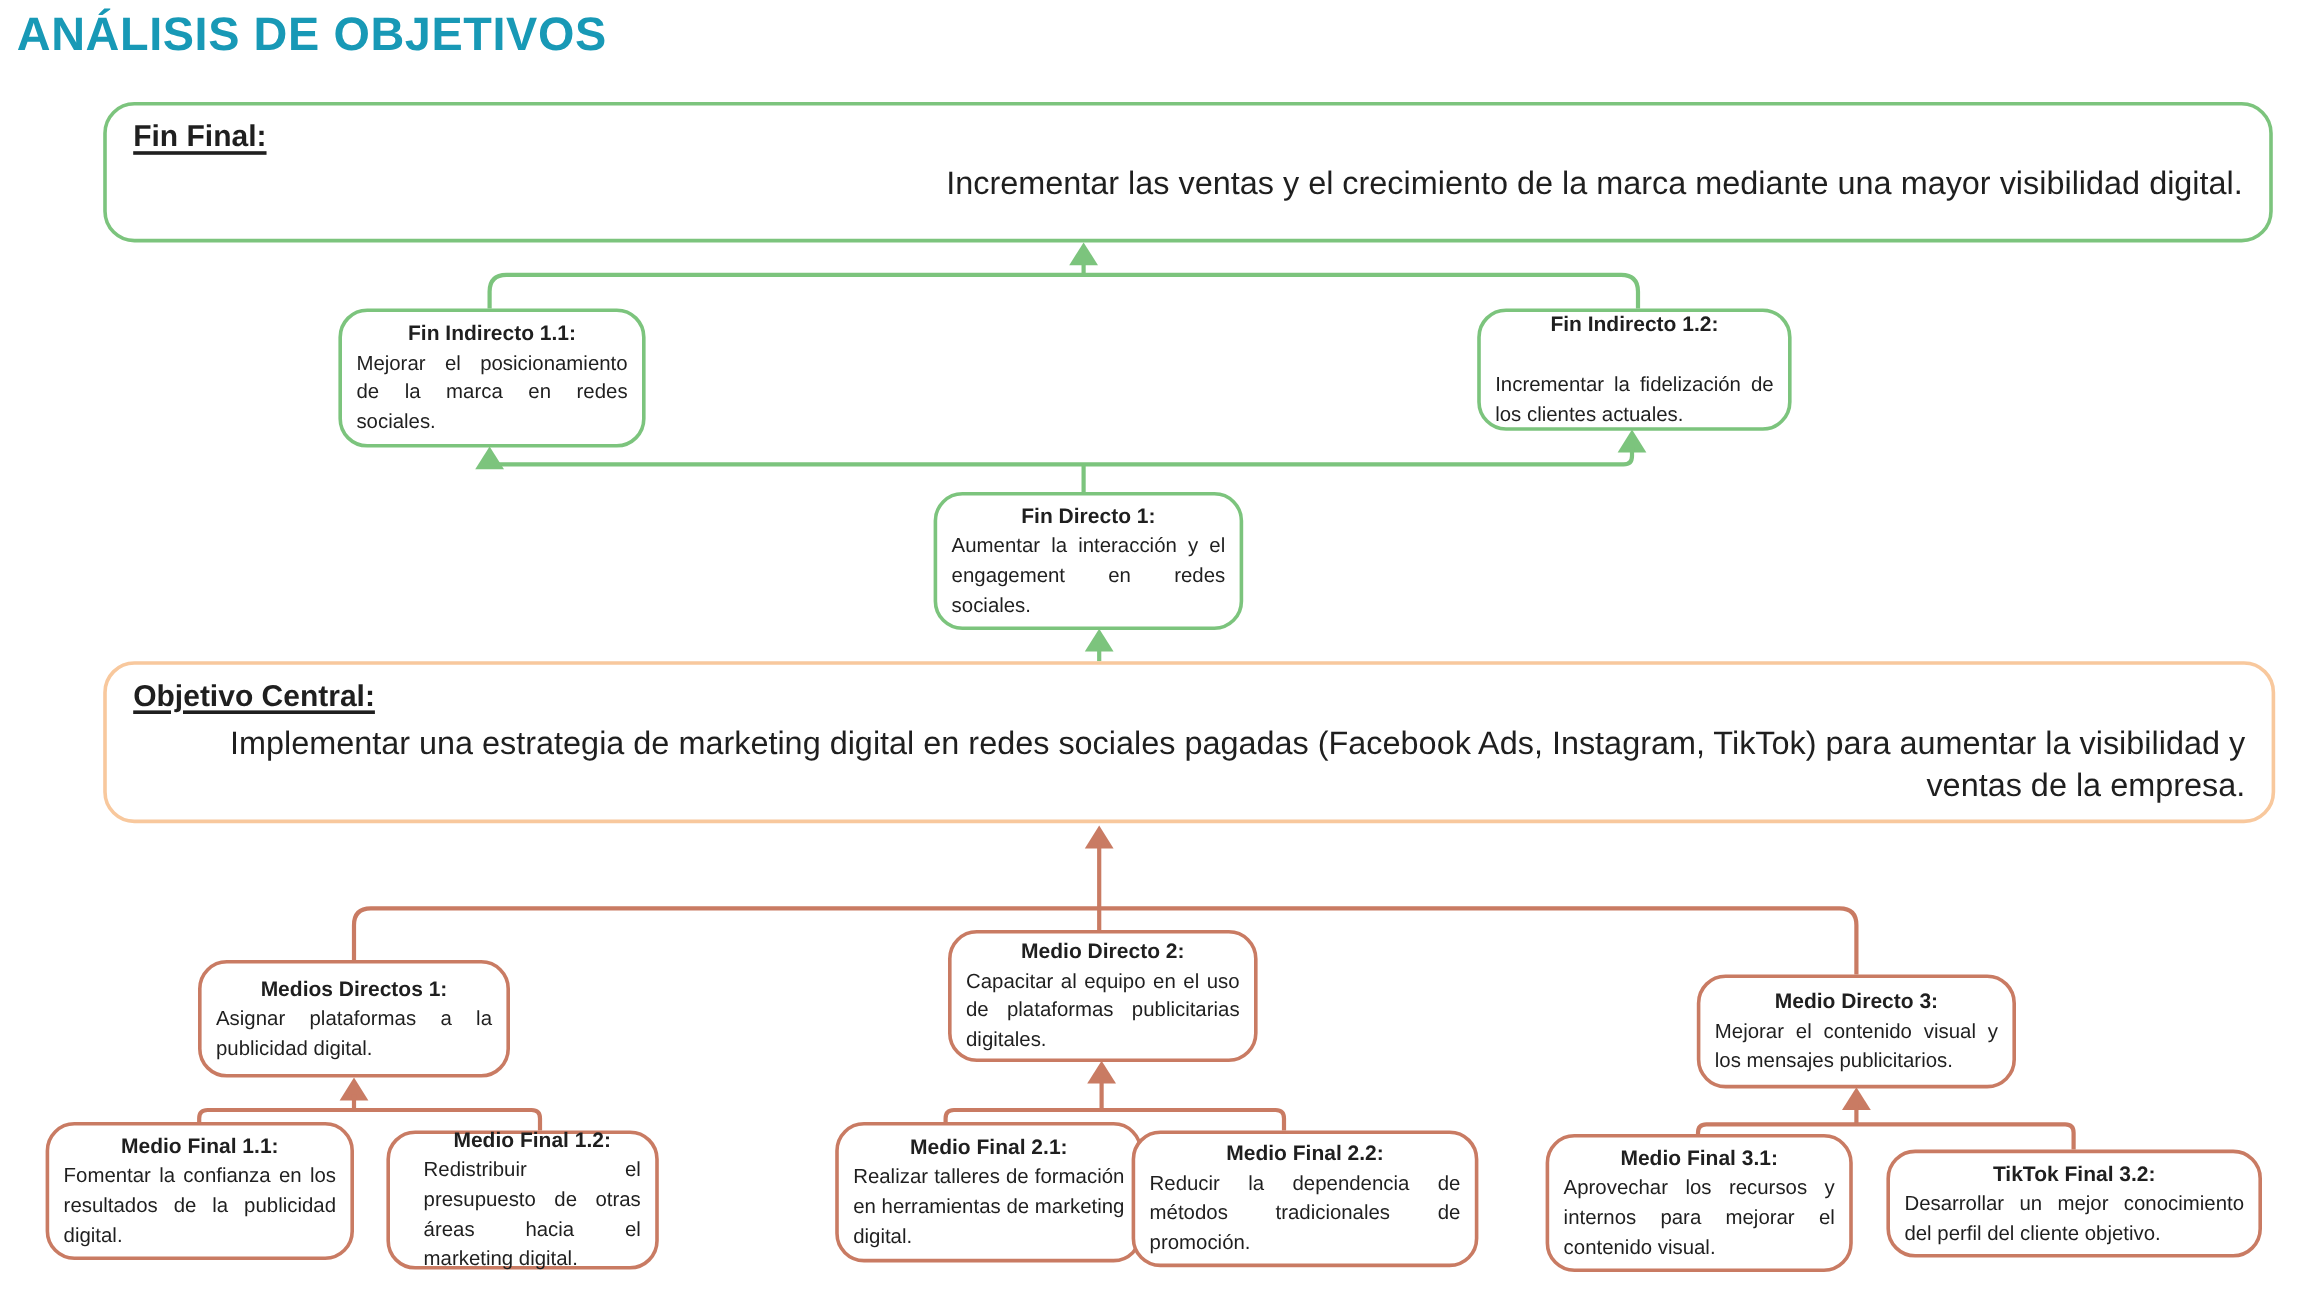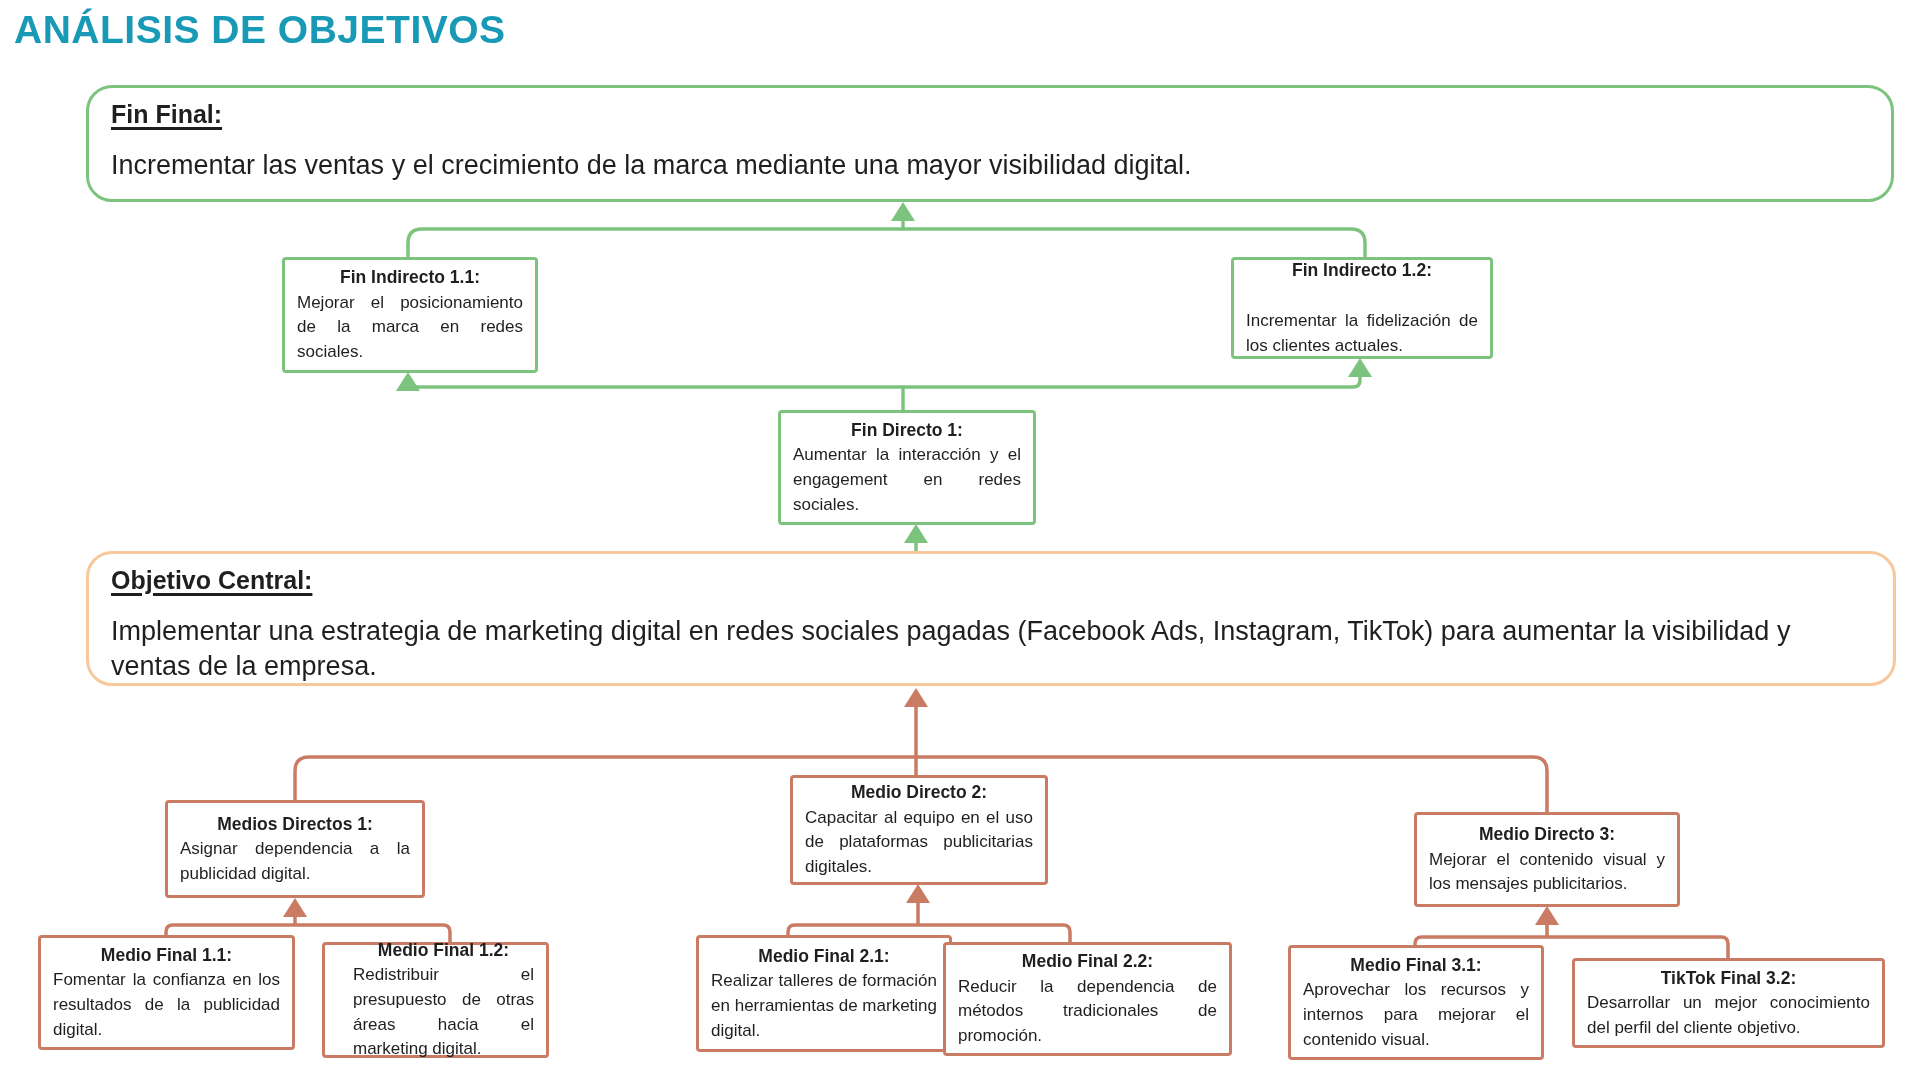--- a/index.html
+++ b/index.html
@@ -21,27 +21,27 @@
   }
 
   
   #connectors{position:absolute;left:0;top:0;width:1920px;height:1080px;pointer-events:none;}
   .cg{fill:none;stroke:var(--green);stroke-width:3.5;}
   .cs{fill:none;stroke:var(--salmon);stroke-width:3.5;}
   .ag{fill:var(--green);stroke:none;}
   .as{fill:var(--salmon);stroke:none;}
 
   
-  .node{position:absolute;background:#fff;border:3px solid var(--green);border-radius:4px;}
+  .node{position:absolute;background:#fff;border:3px solid var(--green);border-radius:24px;}
   .node.salmon{border-color:var(--salmon);}
   .node.big{border-radius:26px;padding:12px 22px;}
   .node.peach{border-color:var(--peach);}
   .big .nhead{font-size:25px;font-weight:bold;text-decoration:underline;
     text-underline-offset:4px;text-decoration-thickness:2.5px;}
-  .big .nbody{font-size:27px;text-align:left;margin-top:19px;line-height:1.28;}
+  .big .nbody{font-size:27px;text-align:right;margin-top:7px;line-height:1.28;}
   #objetivo .nbody{max-width:1762px;}
 
   .node.small{display:flex;flex-direction:column;justify-content:center;
     padding:5px 12px;font-size:17px;line-height:1.45;}
   .small .nhead{font-weight:bold;text-align:center;font-size:17.5px;}
   .small .nbody{text-align:justify;}
 
   
   #fin-final {left:86px;  top:85px;  width:1808px;height:117px;}
   #objetivo  {left:86px;  top:551px; width:1810px;height:135px;}
@@ -114,21 +114,21 @@
     <div class="nbody">Incrementar la fidelización de los clientes actuales.</div>
   </div>
 
   <div class="node small" id="fin-dir-1">
     <div class="nhead">Fin Directo 1:</div>
     <div class="nbody">Aumentar la interacción y el engagement en redes sociales.</div>
   </div>
 
   <div class="node small salmon" id="md-1">
     <div class="nhead">Medios Directos 1:</div>
-    <div class="nbody">Asignar dependencia a la publicidad digital.</div>
+    <div class="nbody">Asignar plataformas a la publicidad digital.</div>
   </div>
 
   <div class="node small salmon" id="md-2">
     <div class="nhead">Medio Directo 2:</div>
     <div class="nbody">Capacitar al equipo en el uso de plataformas publicitarias digitales.</div>
   </div>
 
   <div class="node small salmon" id="md-3">
     <div class="nhead">Medio Directo 3:</div>
     <div class="nbody">Mejorar el contenido visual y los mensajes publicitarios.</div>

